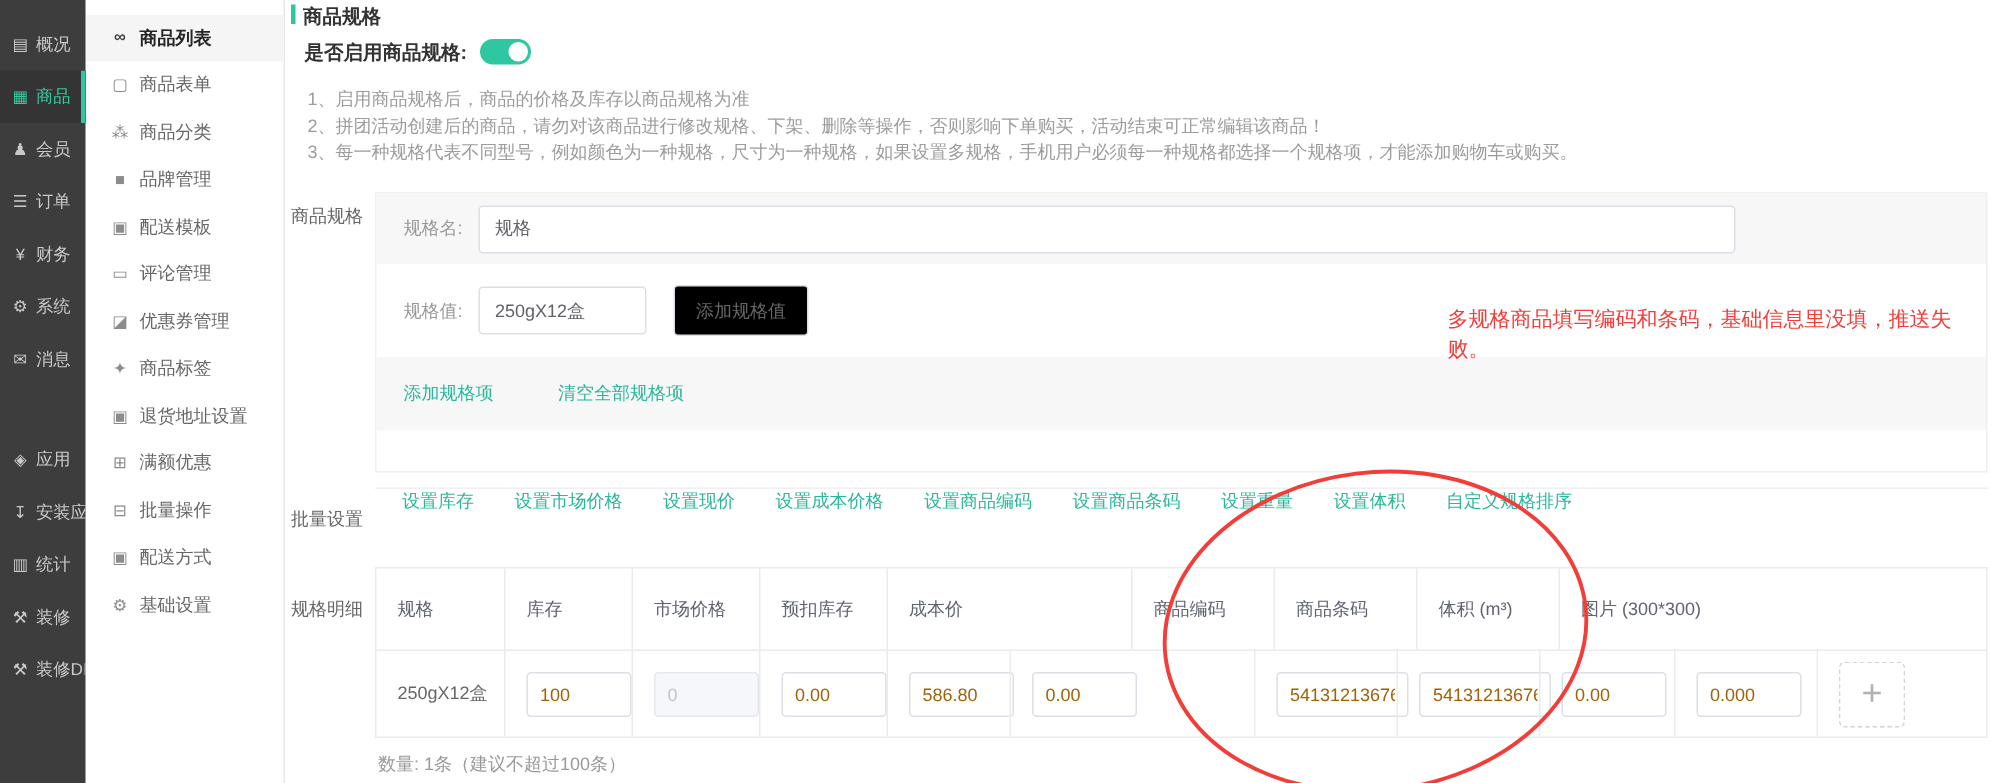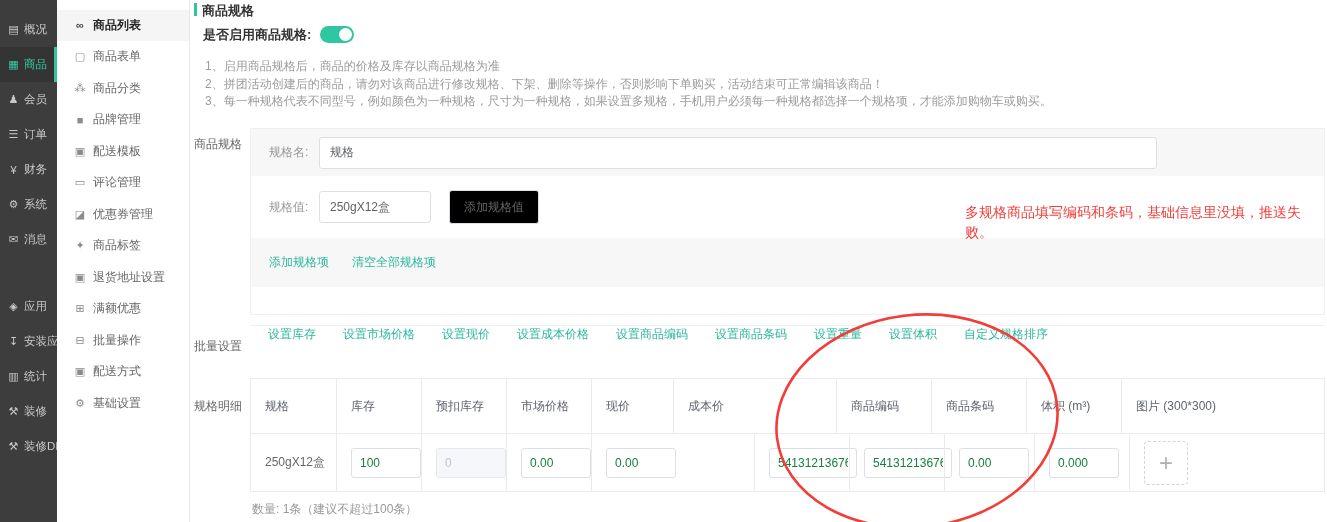--- a/index.html
+++ b/index.html
@@ -31,42 +31,42 @@
   .toggle-label{font-size:13px;font-weight:bold;color:#333}
   .toggle{width:34px;height:17px;border-radius:9px;background:#2fc7a1;position:relative;cursor:pointer}
   .toggle::after{content:"";position:absolute;right:2px;top:2px;width:13px;height:13px;border-radius:50%;background:#fff}
   .notes{position:absolute;left:15px;top:58px;font-size:12px;color:#9c9c9c;line-height:17.5px;white-space:nowrap}
   .section-label{position:absolute;left:4px;font-size:12px;color:#666}
   
   .spec-panel{position:absolute;left:60px;top:128px;width:1075px;height:187px;
               border:1px solid #f0f0f0;box-sizing:border-box;background:#fff}
   .spec-row{display:flex;align-items:center;padding-left:18px;box-sizing:border-box}
   .spec-row.gray{background:#f7f7f7}
-  .r1{height:47px}.r2{height:62px}.r3{height:49px;gap:23px}
+  .r1{height:47px}.r2{height:62px}.r3{height:49px;gap:43px}
   .f-label{font-size:12px;color:#999;width:50px;flex:0 0 auto}
   .inp{border:1px solid #dcdfe6;border-radius:3px;font-size:12px;color:#606266;
        padding:0 10px;outline:none;background:#fff;height:32px;box-sizing:border-box}
   .inp.name{width:838px}
   .inp.val{width:112px}
   .btn{margin-left:18px;height:34px;padding:0 14px;background:#000000;border:1px solid #dcdfe6;
        border-radius:3px;font-size:12px;color:#666;cursor:pointer}
   .tlink{font-size:12px;color:#2bb79b;cursor:pointer}
   
   .batch-panel{position:absolute;left:60px;top:325px;width:1075px;height:47px;border-top:1px solid #f0f0f0;
                display:flex;align-items:flex-start;gap:27px;padding-left:18px;box-sizing:border-box;background:#fff}
   
   .table{position:absolute;left:60px;top:378px;width:1075px;border:1px solid #ebebeb;box-sizing:border-box;background:#fff}
   .tr{display:flex}
   .th,.td{box-sizing:border-box;border-left:1px solid #ebebeb;padding-left:14px;display:flex;align-items:center}
   .th:first-child,.td:first-child{border-left:none}
   .th{height:54px;font-size:12px;color:#5f6470}
   .td{height:58px;border-top:1px solid #ebebeb;font-size:12px;color:#666}
   .c0{width:85px}.c1{width:85px}.c2{width:85px}.c3{width:85px}.c4{width:82px}.c5{width:163px}
   .c6{width:95px}.c7{width:95px}.c8{width:90px}.c9{width:95px}.c10{flex:1}
-  .cell{border:1px solid #dcdfe6;border-radius:3px;height:30px;width:70px;font-size:12px;color:#15803d;
+  .cell{border:1px solid #dcdfe6;border-radius:3px;height:30px;width:70px;font-size:12px;color:#a16207;
         padding:0 8px;box-sizing:border-box;outline:none;background:#fff}
   .cell.wide{width:88px}
   .cell:disabled{background:#f5f7fa;border-color:#e4e7ed;color:#c0c4cc}
   .upload{width:42px;height:42px;border:1px dashed #d4d4d4;border-radius:4px;display:flex;
           align-items:center;justify-content:center;color:#b0b0b0;font-size:24px;cursor:pointer;background:#fff}
   .count{position:absolute;left:62px;top:501px;font-size:12px;color:#999}
   .annotation{position:absolute;left:775px;top:202px;width:348px;font-size:14px;font-weight:normal;
               color:#f23d38;line-height:1.45;z-index:4}
   .overlay{position:absolute;left:0;top:0;pointer-events:none;z-index:5}
 </style>
@@ -230,40 +230,42 @@
     <span class="tlink">设置体积</span>
     <span class="tlink">自定义规格排序</span>
   </div>
 
   <div class="section-label" style="top:398px">规格明细</div>
 
   <div class="table">
     <div class="tr">
       <div class="th c0">规格</div>
       <div class="th c1">库存</div>
+      <div class="th c3">市场价格</div>
       <div class="th c2">预扣库存</div>
-      <div class="th c3">市场价格</div>
-      <div class="th c4">现价</div>
       <div class="th c5">成本价</div>
       <div class="th c6">商品编码</div>
       <div class="th c7">商品条码</div>
       <div class="th c9">体积 (m³)</div>
       <div class="th c10">图片 (300*300)</div>
     </div>
     <div class="tr">
       <div class="td c0">250gX12盒</div>
       <div class="td c1">
           <input class="cell" type="text" value="100" style="">
         </div>
       <div class="td c2">
           <input class="cell" type="text" disabled="" value="0" style="">
         </div>
       <div class="td c3">
           <input class="cell" type="text" value="0.00" style="">
         </div>
+      <div class="td c4">
+          <input class="cell" type="text" value="586.80" style="">
+        </div>
       <div class="td c5">
           <input class="cell" type="text" value="0.00" style="">
         </div>
       <div class="td c6">
           <input class="cell wide" type="text" value="54131213676" style="">
         </div>
       <div class="td c7">
           <input class="cell wide" type="text" value="54131213676" style="">
         </div>
       <div class="td c8">

